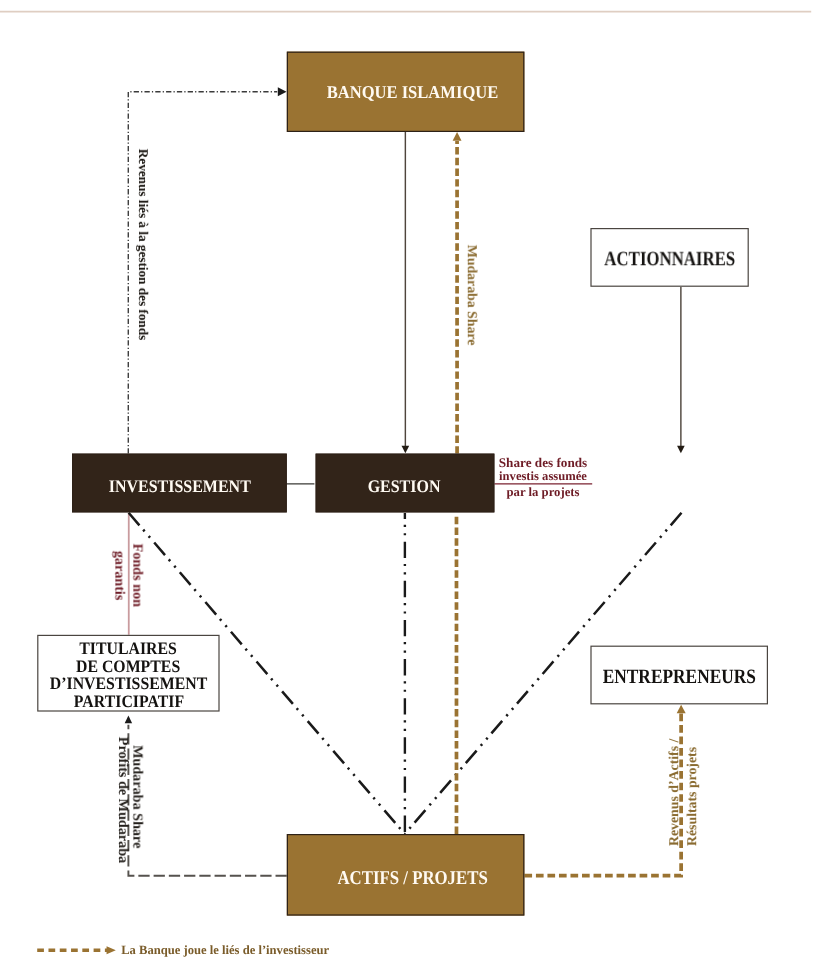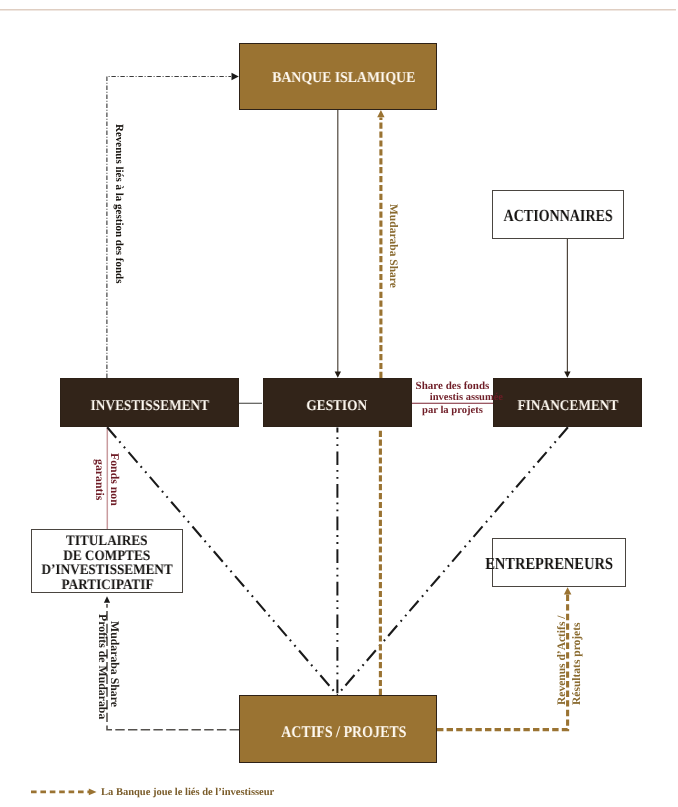--- a/index.html
+++ b/index.html
@@ -73,33 +73,30 @@
   </div>
 
   <div class="box dkbrown" style="left:32px;top:378px;width:179px;height:49px;margin-left:28px;">
     <span class="lbl" style="font-size:14.8px;font-weight:bold;transform:scaleX(0.90);">INVESTISSEMENT</span>
   </div>
 
   <div class="box dkbrown" style="left:262.5px;top:378px;width:149.4px;height:49px;">
     <span class="lbl" style="font-size:14.8px;font-weight:bold;transform:scaleX(0.90);">GESTION</span>
   </div>
 
-  <div class="box dkbrown" style="left:493.1px;top:378px;width:148.9px;height:49px;">
-    <span class="lbl" style="font-size:14.8px;font-weight:bold;transform:scaleX(0.90);">FINANCEMENT</span>
-  </div>
 
   <div class="box white" style="left:31px;top:529.3px;width:152px;height:63.4px;flex-direction:column;
               justify-content:center;font-size:14.5px;font-weight:bold;padding-top:4.5px;">
     <span class="lbl" style="transform:scaleX(0.91);height:15.2px;">TITULAIRES</span>
     <span class="lbl" style="transform:scaleX(0.91);height:15.2px;">DE COMPTES</span>
     <span class="lbl" style="transform:scaleX(0.91);height:15.2px;">D’INVESTISSEMENT</span>
     <span class="lbl" style="transform:scaleX(0.91);height:15.2px;">PARTICIPATIF</span>
   </div>
 
-  <div class="box white" style="left:491.7px;top:537.7px;width:134px;height:49.1px;justify-content:flex-end;">
+  <div class="box white" style="left:491.7px;top:537.7px;width:148px;height:49.1px;">
     <span class="lbl" style="font-size:17px;font-weight:bold;transform:scaleX(0.85);">ENTREPRENEURS</span>
   </div>
 
   <div class="box gold" style="left:239px;top:695px;width:198px;height:68px;">
     <span class="lbl" style="font-size:16.3px;font-weight:bold;transform:scaleX(0.86);position:relative;top:2px;">ACTIFS / PROJETS</span>
   </div>
 
   <div class="vtxt" style="left:125px;top:123.6px;transform:rotate(90deg);font-size:11px;font-weight:bold;color:#17130e;">Revenus liés à la gestion des fonds</div>
 
   <div class="vtxt" style="left:399px;top:204px;transform:rotate(90deg);font-size:11.5px;font-weight:bold;color:#8a6b30;">Mudaraba Share</div>
@@ -109,19 +106,19 @@
 
   <div class="vtxt" style="left:122.2px;top:621.4px;transform:rotate(90deg);font-size:11.8px;font-weight:bold;color:#231f1b;">Mudaraba Share</div>
   <div class="vtxt" style="left:109.8px;top:614.3px;transform:rotate(90deg);font-size:11.8px;font-weight:bold;color:#231f1b;">Profits de Mudaraba</div>
 
   <div class="vtxt" style="left:555.5px;top:705px;transform:rotate(-90deg);font-size:11.5px;font-weight:bold;color:#8a6b30;">Revenus d’Actifs /</div>
   <div class="vtxt" style="left:570.5px;top:705px;transform:rotate(-90deg);font-size:11.5px;font-weight:bold;color:#8a6b30;">Résultats projets</div>
 
   <div style="position:absolute;left:402px;top:380px;width:101px;text-align:center;
               font-size:11px;font-weight:bold;color:#6e1c26;line-height:12.3px;">
     <div>Share des fonds</div>
-    <div style="font-size:10.5px;text-align:right;">investis assumée</div>
+    <div style="font-size:10.5px;">investis assumée</div>
     <div style="font-size:10.6px;margin-top:0.2px;">par la projets</div>
   </div>
 
   <div class="ftxt" style="left:101px;top:787px;font-size:10.5px;font-weight:bold;color:#7a5c2a;">La Banque joue le liés de l’investisseur</div>
 
 </div>
 
 </body></html>

